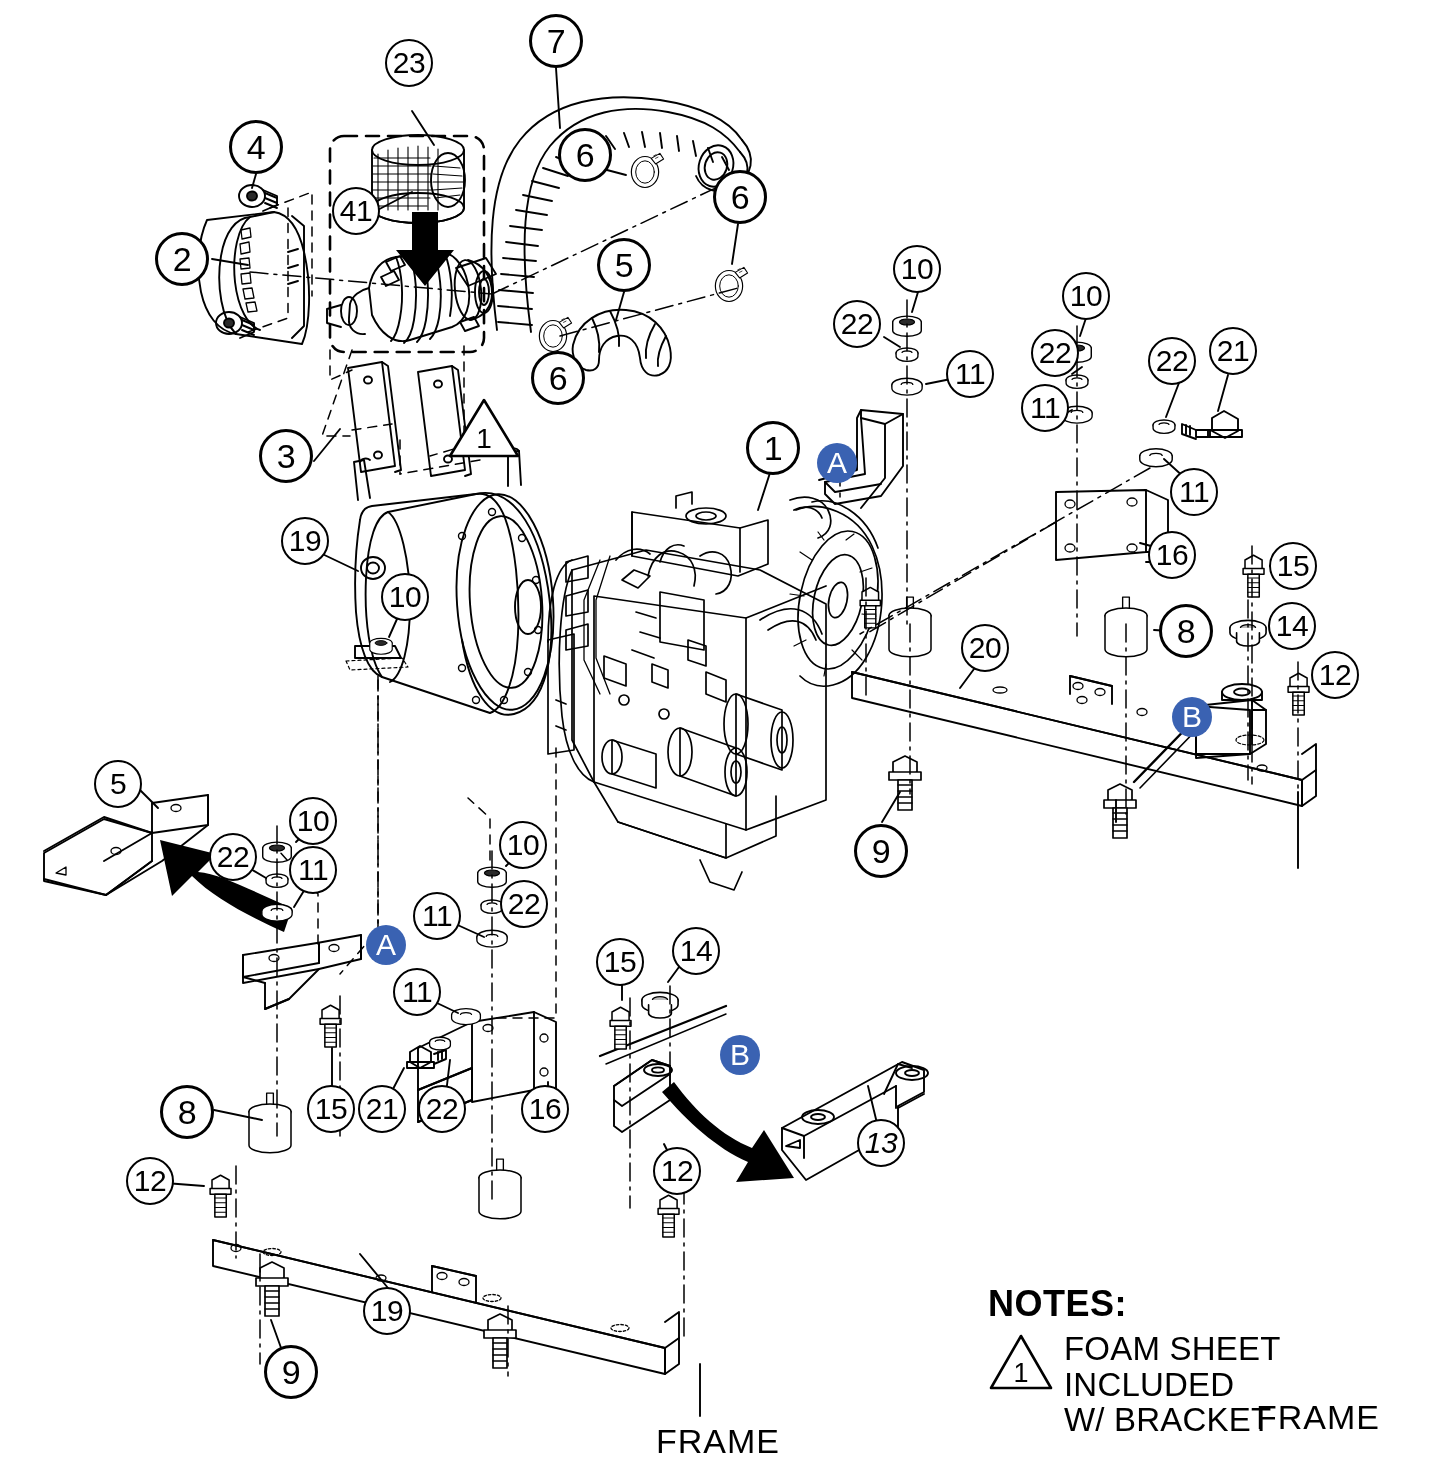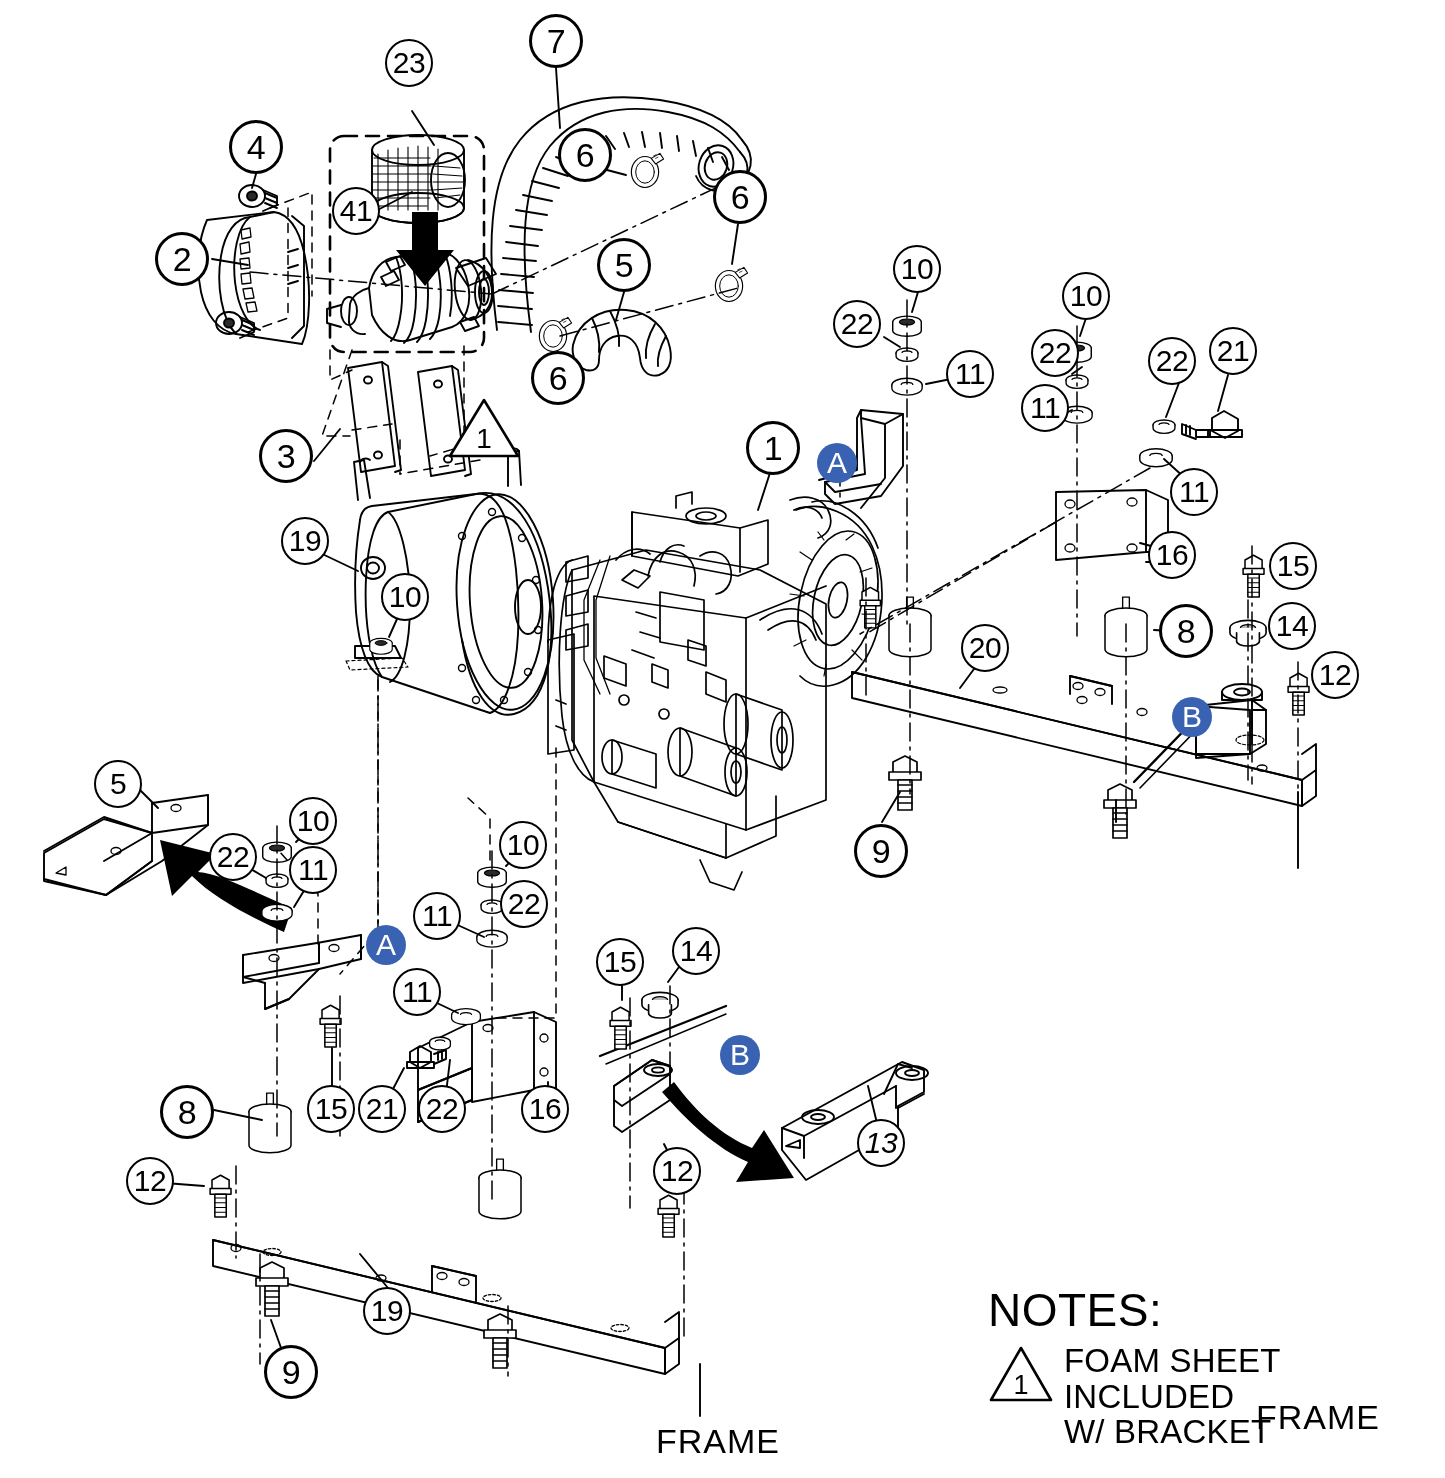--- a/index.html
+++ b/index.html
@@ -69,22 +69,22 @@
     white-space:nowrap;
   }
 
   
   #notes{
     position:absolute;
     left:988px;top:1283px;
     color:#000;
   }
   #notes .notes-title{
-    font-size:46px;
-    font-weight:normal;
+    font-size:36px;
+    font-weight:bold;
     letter-spacing:0.5px;
     margin:0 0 6px 0;
   }
   #notes .note-row{
     display:flex;
     align-items:flex-start;
     gap:10px;
   }
   #notes .note-flag{
     position:relative;

